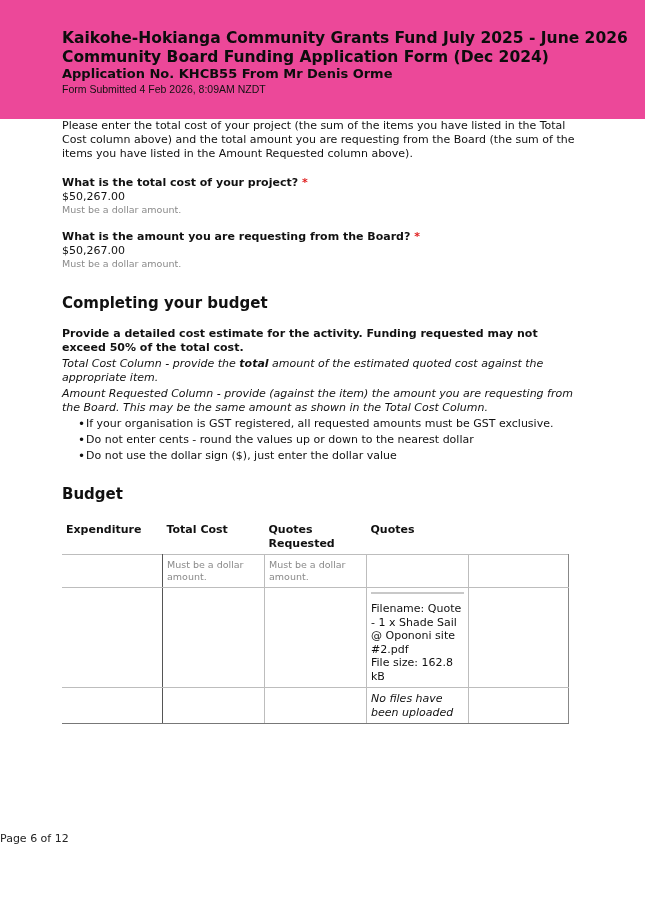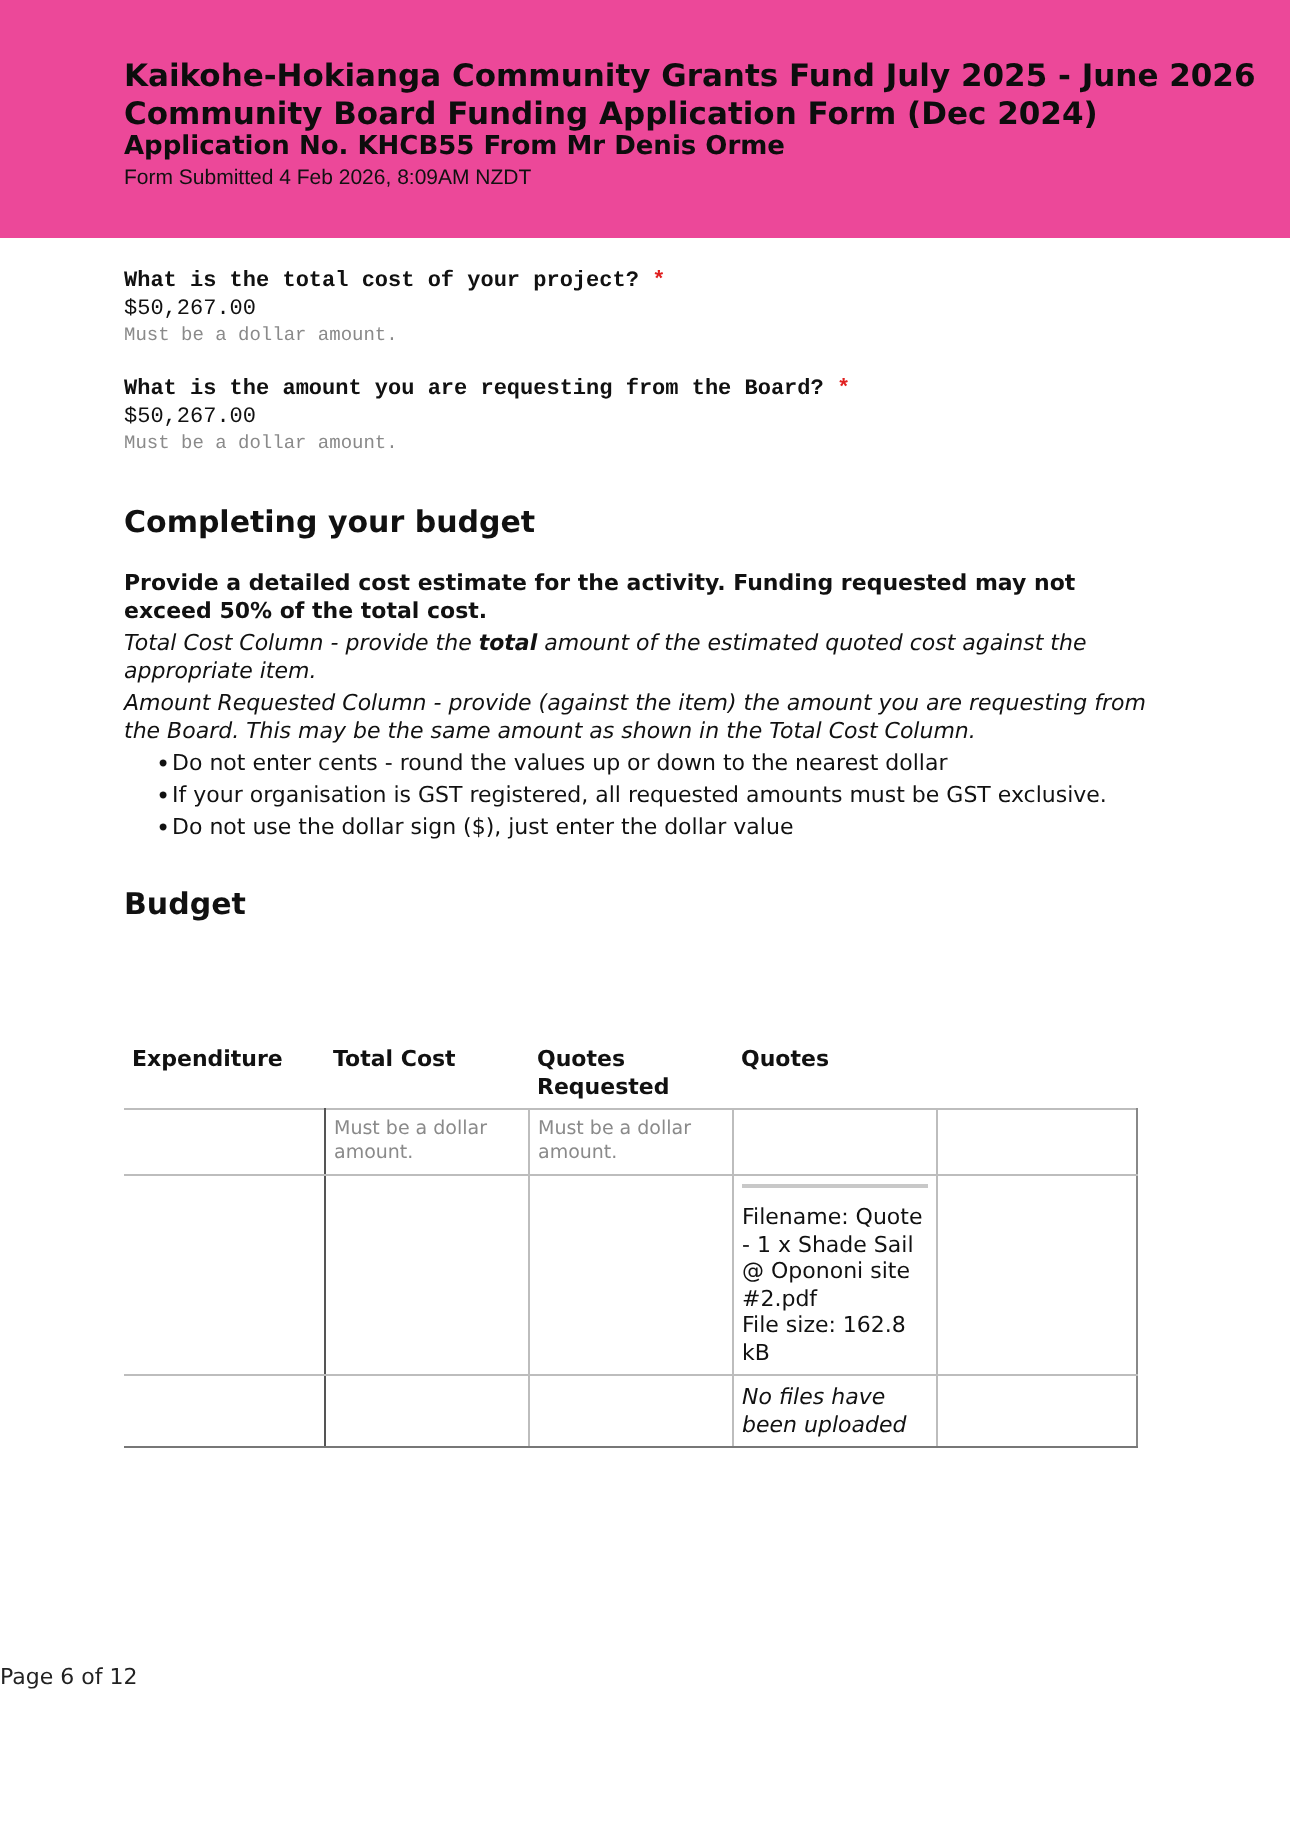--- a/index.html
+++ b/index.html
@@ -7,21 +7,21 @@
            font-family: "DejaVu Sans", sans-serif; color: #111; }
     .header { position: absolute; left: 0; top: 0; width: 645px; height: 119px;
               background: #ec4899; }
     .h-title { position: absolute; left: 62px; top: 29px; font-size: 15.5px; font-weight: bold;
                line-height: 19px; color: #0d0d0d; width: 580px; }
     .h-app { position: absolute; left: 62px; top: 66px; font-size: 13px; font-weight: bold; color: #0d0d0d; }
     .h-sub { position: absolute; left: 62px; top: 83px; font-family: "Liberation Sans", sans-serif;
              font-size: 10.5px; color: #111; }
     .content { position: absolute; left: 62px; top: 119px; width: 520px; font-size: 11px; line-height: 14px; }
     .intro { margin: 0; padding-top: 0; }
-    .q { margin-top: 14px; font-family: Liberation Mono, monospace; }
+    .q { margin-top: 14px; }
     .q-label { font-weight: bold; }
     .req { color: #e02020; }
     .q-value { }
     .hint { color: #8a8a8a; font-size: 9.5px; line-height: 12px; }
     h2 { font-size: 15px; margin: 24px 0 0 0; line-height: 18px; }
     .bold-para { font-weight: bold; margin-top: 15px; }
     .ital { font-style: italic; margin-top: 2px; }
     ul { margin: 2px 0 0 0; padding: 0 0 0 16px; list-style: none; }
     ul li { position: relative; padding-left: 8px; margin-bottom: 2px; }
     ul li::before { content: "\2022"; position: absolute; left: 0; top: 0; font-size: 12px; }
@@ -47,20 +47,21 @@
 <div class="header">
   <div class="h-title">
     <div>Kaikohe-Hokianga Community Grants Fund July 2025 - June 2026</div>
     <div>Community Board Funding Application Form (Dec 2024)</div>
   </div>
   <div class="h-app">Application No. KHCB55 From Mr Denis Orme</div>
   <div class="h-sub">Form Submitted 4 Feb 2026, 8:09AM NZDT</div>
 </div>
 
 <div class="content">
+  <p class="intro">Please enter the total cost of your project (the sum of the items you have listed in the Total Cost column above) and the total amount you are requesting from the Board (the sum of the items you have listed in the Amount Requested column above).</p>
 
   <div class="q" style="margin-top:15px;">
     <div class="q-label">
       <span>What is the total cost of your project?</span>
       <span class="req">*</span>
     </div>
     <div class="q-value">$50,267.00</div>
     <div class="hint">Must be a dollar amount.</div>
   </div>
 
@@ -73,22 +74,22 @@
     <div class="hint">Must be a dollar amount.</div>
   </div>
 
   <h2>Completing your budget</h2>
 
   <div class="bold-para">Provide a detailed cost estimate for the activity. Funding requested may not exceed 50% of the total cost.</div>
   <div class="ital"><span>Total Cost Column - provide the </span><b>total</b><span> amount of the estimated quoted cost against the appropriate item.</span></div>
   <div class="ital">Amount Requested Column - provide (against the item) the amount you are requesting from the Board. This may be the same amount as shown in the Total Cost Column.</div>
 
   <ul>
+    <li>If your organisation is GST registered, all requested amounts must be GST exclusive.</li>
     <li>Do not enter cents - round the values up or down to the nearest dollar</li>
-    <li>If your organisation is GST registered, all requested amounts must be GST exclusive.</li>
     <li>Do not use the dollar sign ($), just enter the dollar value</li>
   </ul>
 
   <div class="budget-title">Budget</div>
 </div>
 
 <table>
   <thead>
     <tr>
       <th>Expenditure</th>

